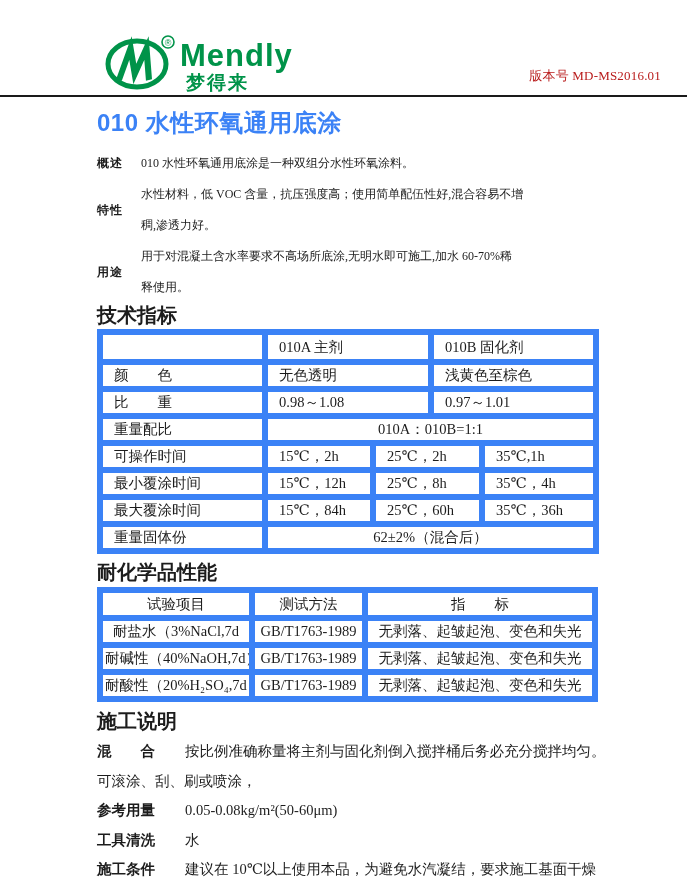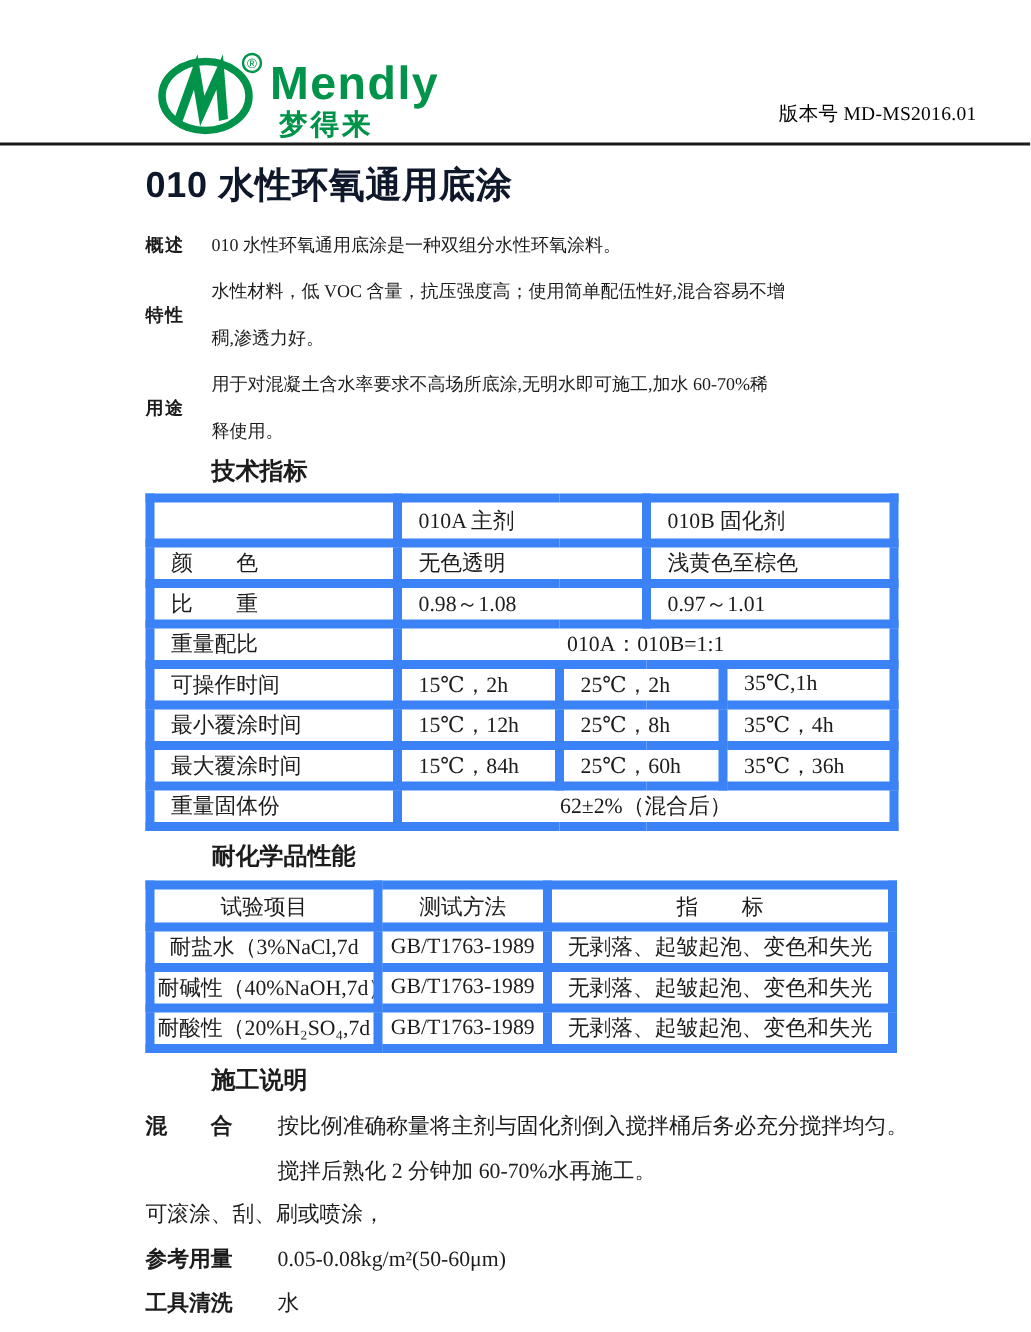--- a/index.html
+++ b/index.html
@@ -13,41 +13,41 @@
     overflow:hidden;
   }
   
   .hdr {
     position:relative;
     height:97px;
     border-bottom:2px solid #1a1a1a;
   }
   .logo { position:absolute; left:104px; top:30px; }
   .version {
-    position:absolute; right:36px; bottom:10px;
-    font-size:13px; color:#000000; letter-spacing:0.2px;margin-top:44px;
+    position:absolute; right:26px; bottom:10px;
+    font-size:13px; color:#b91c1c; letter-spacing:0.2px;margin-top:44px;
   }
   
   .content { padding:10px 27px 0 97px; }
   .title {
     font-family:"Liberation Sans","DejaVu Sans",sans-serif;
-    font-weight:bold; font-size:24px; color:#0f172a;
+    font-weight:bold; font-size:24px; color:#3b82f6;
     letter-spacing:0.5px;
     margin-bottom:9px;
   }
   .sec { display:flex; font-size:12px; line-height:31px;align-items:center; }
   .sec-label {
     width:44px; flex-shrink:0;
     font-family:"Liberation Sans","DejaVu Sans",sans-serif;
     font-weight:bold; letter-spacing:1px;
   }
   .sec-text { flex:1; }
   .heading {
     font-family:"Liberation Sans","DejaVu Sans",sans-serif;
-    font-weight:bold; font-size:16px; line-height:20px;margin-left:44px;
+    font-weight:bold; font-size:20px; line-height:20px;
   }
   .h-tech { margin-top:2px; margin-bottom:4px; }
   .h-chem { margin-top:8px; margin-bottom:5px; }
   .h-app  { margin-top:9px; margin-bottom:6px; }
   
   table {
     border-collapse:collapse; table-layout:fixed;
     border:2px solid #2a2a2a;
     font-size:14.5px; color:#1c1c1c;
   }
@@ -202,21 +202,20 @@
       </tr>
     </tbody>
       </table>
 
     <div class="heading h-app">施工说明</div>
 
     <div class="app-row">
       <div class="app-label">混　　合</div>
       <div class="app-text">
         <div>按比例准确称量将主剂与固化剂倒入搅拌桶后务必充分搅拌均匀。</div>
-        <div>搅拌后熟化 2 分钟加 60-70%水再施工。</div>
       </div>
     </div>
 
     <div class="app-row">
       <div class="app-text">可滚涂、刮、刷或喷涂，</div>
     </div>
 
     <div class="app-row">
       <div class="app-label">参考用量</div>
       <div class="app-text">0.05-0.08kg/m²(50-60μm)</div>

